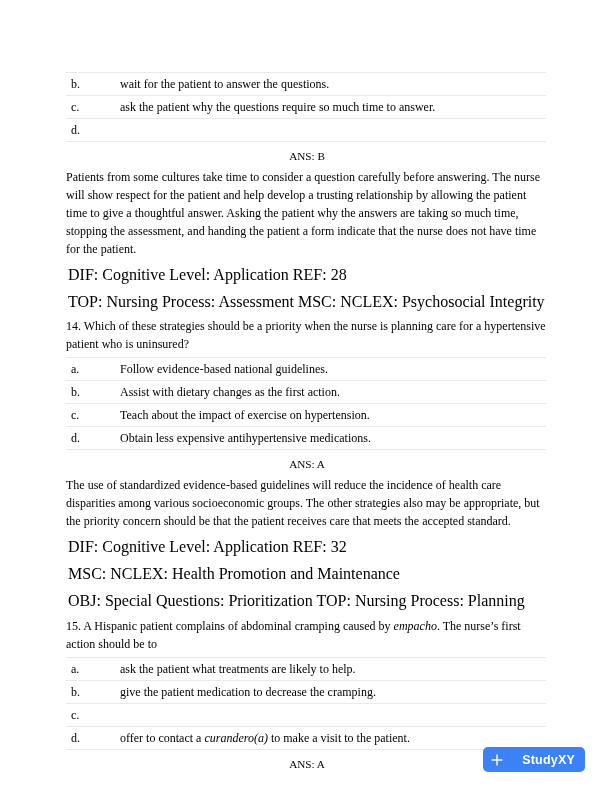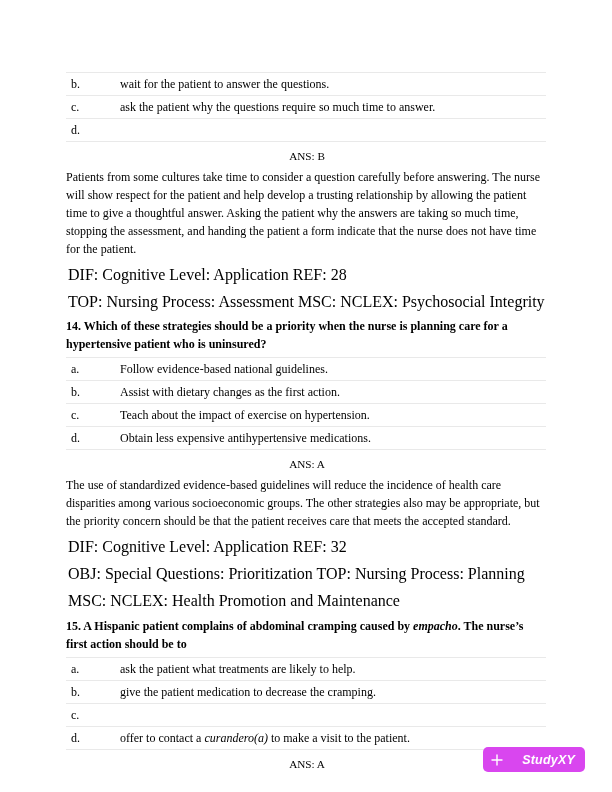--- a/index.html
+++ b/index.html
@@ -33,35 +33,34 @@
     font-size: 11.2px;
     margin: 6px 0 3px 2px;
     text-align: center;
   }
   .rationale { margin: 2px 0 5px; }
   .meta {
     font-size: 16px;
     margin: 1px 0 4px 2px;
     line-height: 1.45;
   }
-  .stem { margin: 2px 0 4px; font-weight: bold; }
+  .stem { margin: 2px 0 4px; }
   em { font-style: italic; }
   .brand {
     position: absolute;
     right: 27px;
     bottom: 20px;
     height: 25px;
-    background: #d946ef;
+    background: #3b82f6;
     border-radius: 5px;
     display: flex;
     align-items: center;
     gap: 19px;
     padding: 0 10px 0 8px;
     font-family: "Liberation Sans", sans-serif;
-    font-style: italic;
   }
   .brand-icon { display: flex; align-items: center; }
   .brand-text {
     color: #ffffff;
     font-weight: bold;
     font-size: 12.5px;
     letter-spacing: 0.2px;
     white-space: nowrap;
   }
   .brand-text .xy { color: #ffffff; }
@@ -108,22 +107,22 @@
       </div>
       <div class="opt-row">
         <span class="opt-letter">d.</span>
         <span class="opt-text">Obtain less expensive antihypertensive medications.</span>
       </div>
     </section>
 
     <p class="ans">ANS: A</p>
     <p class="rationale">The use of standardized evidence-based guidelines will reduce the incidence of health care disparities among various socioeconomic groups. The other strategies also may be appropriate, but the priority concern should be that the patient receives care that meets the accepted standard.</p>
     <p class="meta">DIF: Cognitive Level: Application REF: 32</p>
+    <p class="meta">MSC: NCLEX: Health Promotion and Maintenance</p>
     <p class="meta">OBJ: Special Questions: Prioritization TOP: Nursing Process: Planning</p>
-    <p class="meta">MSC: NCLEX: Health Promotion and Maintenance</p>
 
     <p class="stem"><span>15. A Hispanic patient complains of abdominal cramping caused by </span><em>empacho</em><span>. The nurse’s first action should be to</span></p>
 
     <section class="options">
       <div class="opt-row">
         <span class="opt-letter">a.</span>
         <span class="opt-text">ask the patient what treatments are likely to help.</span>
       </div>
       <div class="opt-row">
         <span class="opt-letter">b.</span>

